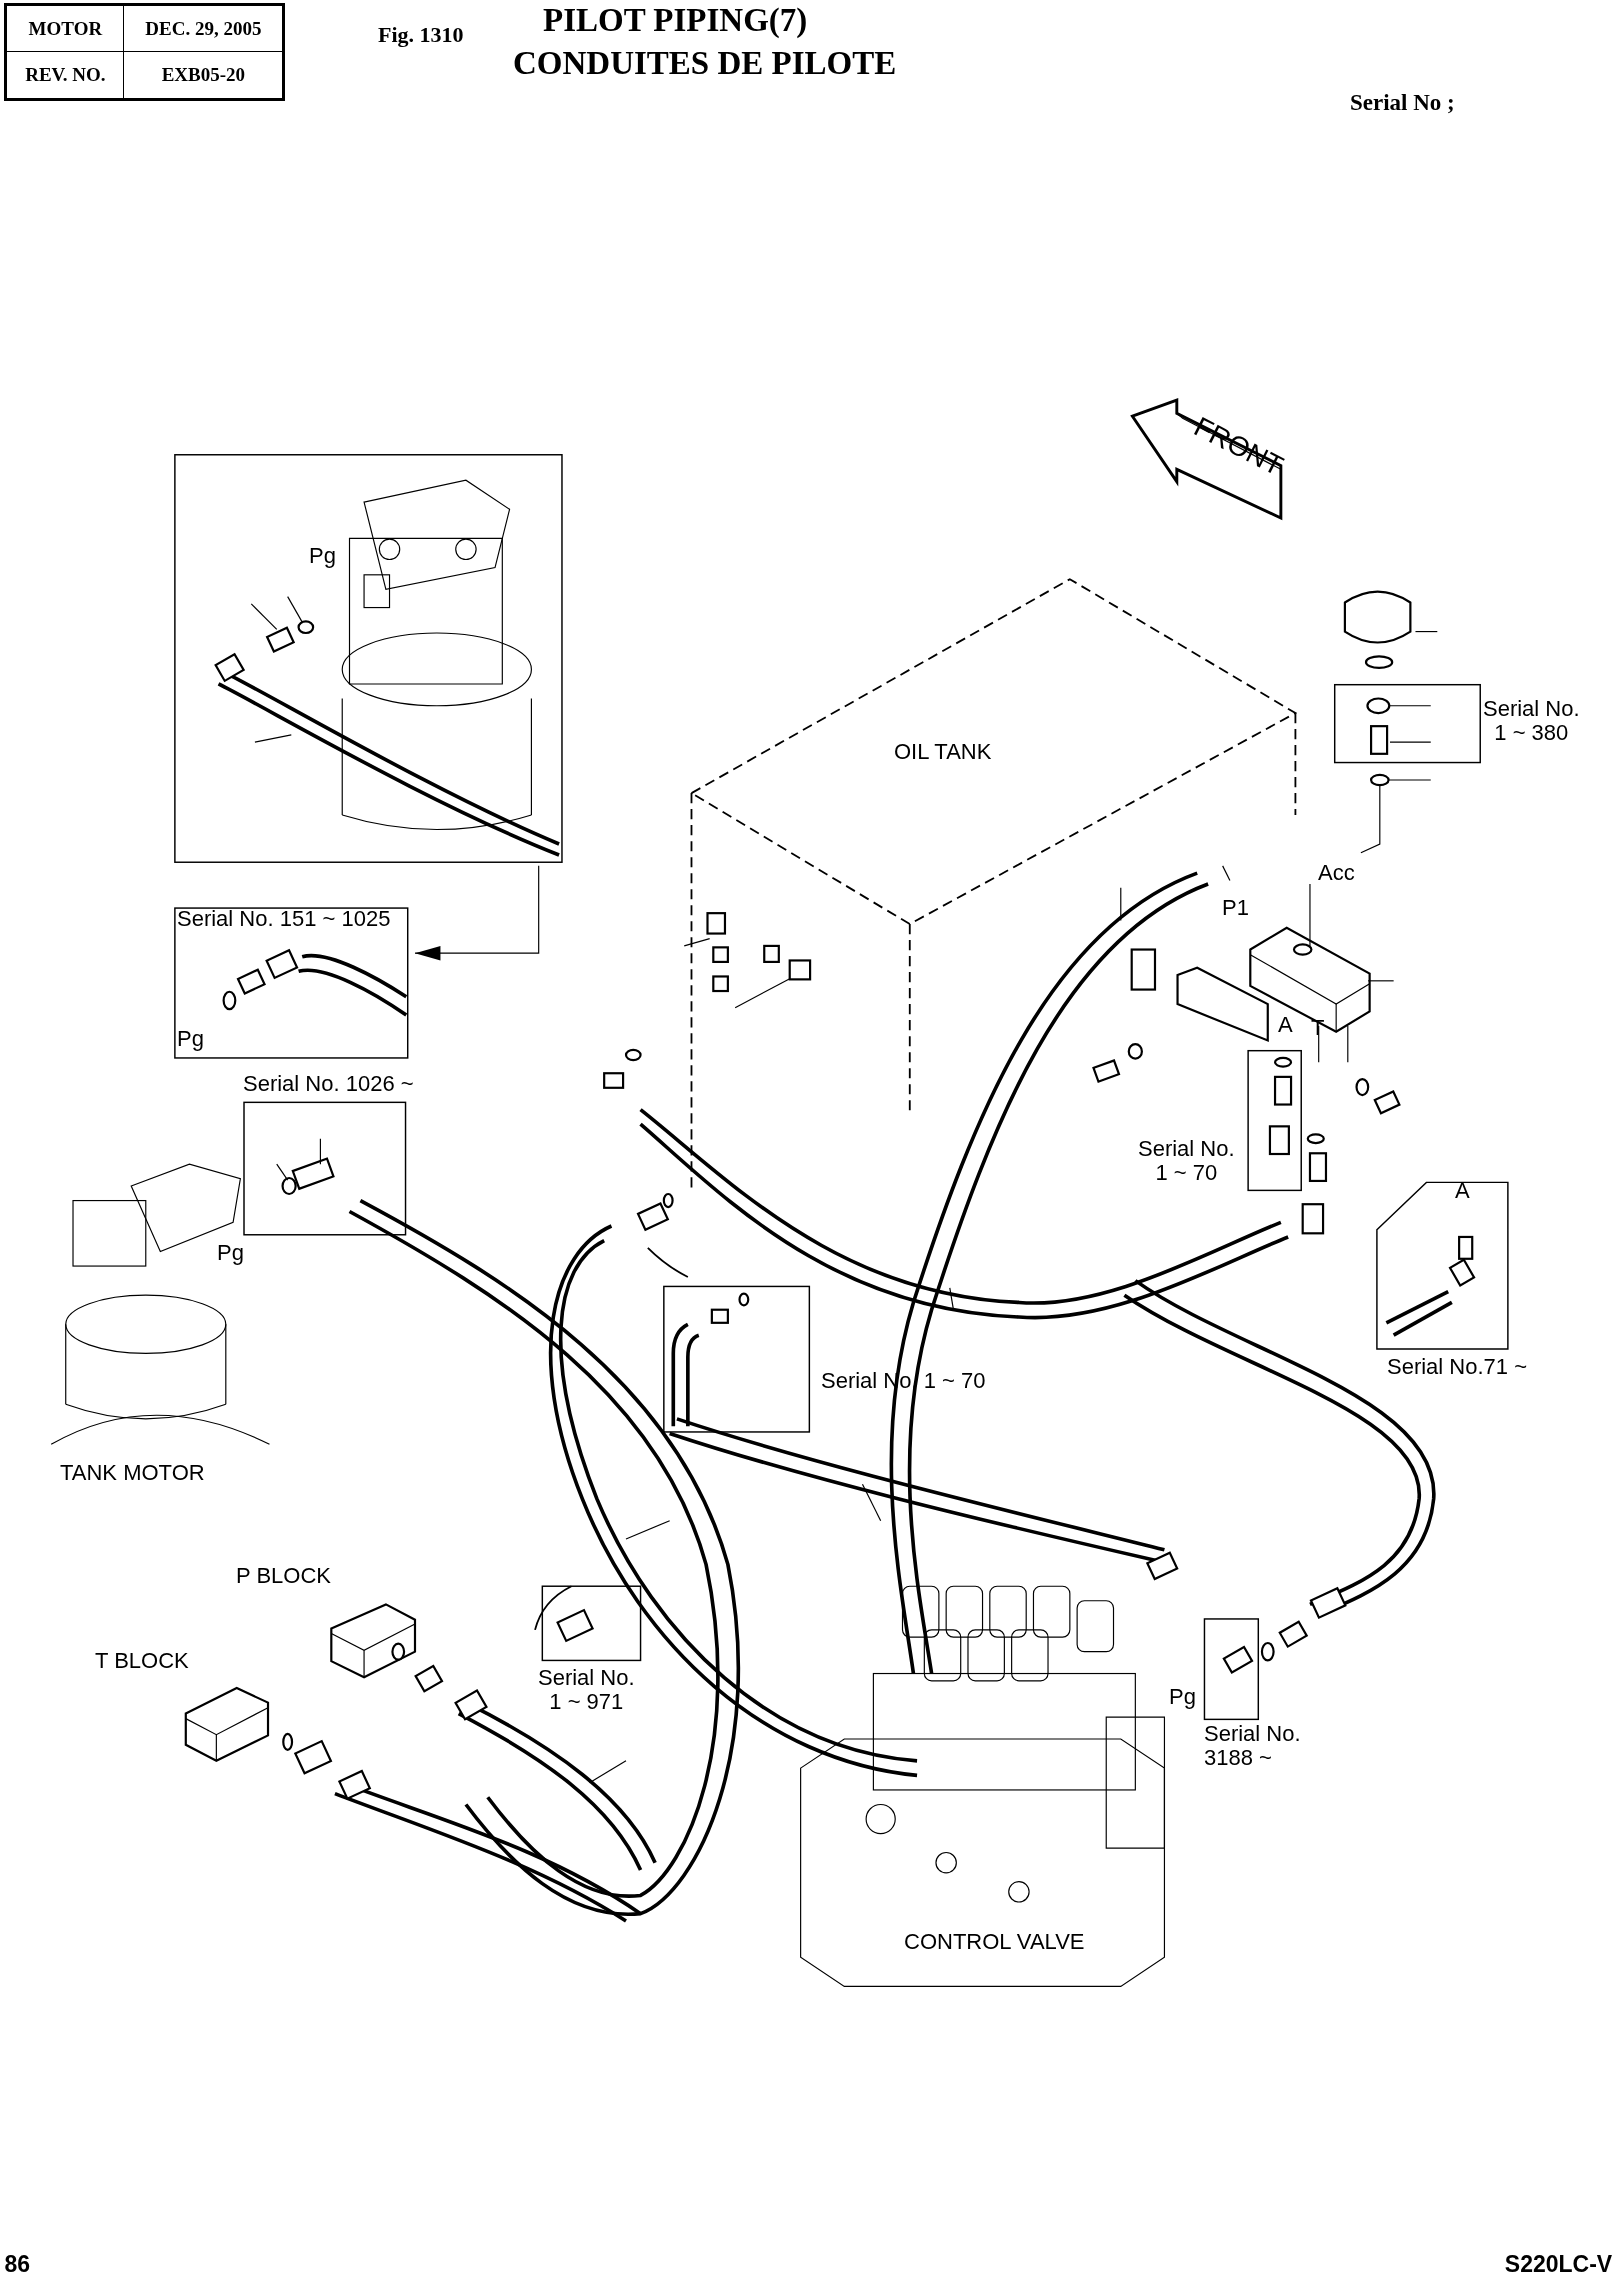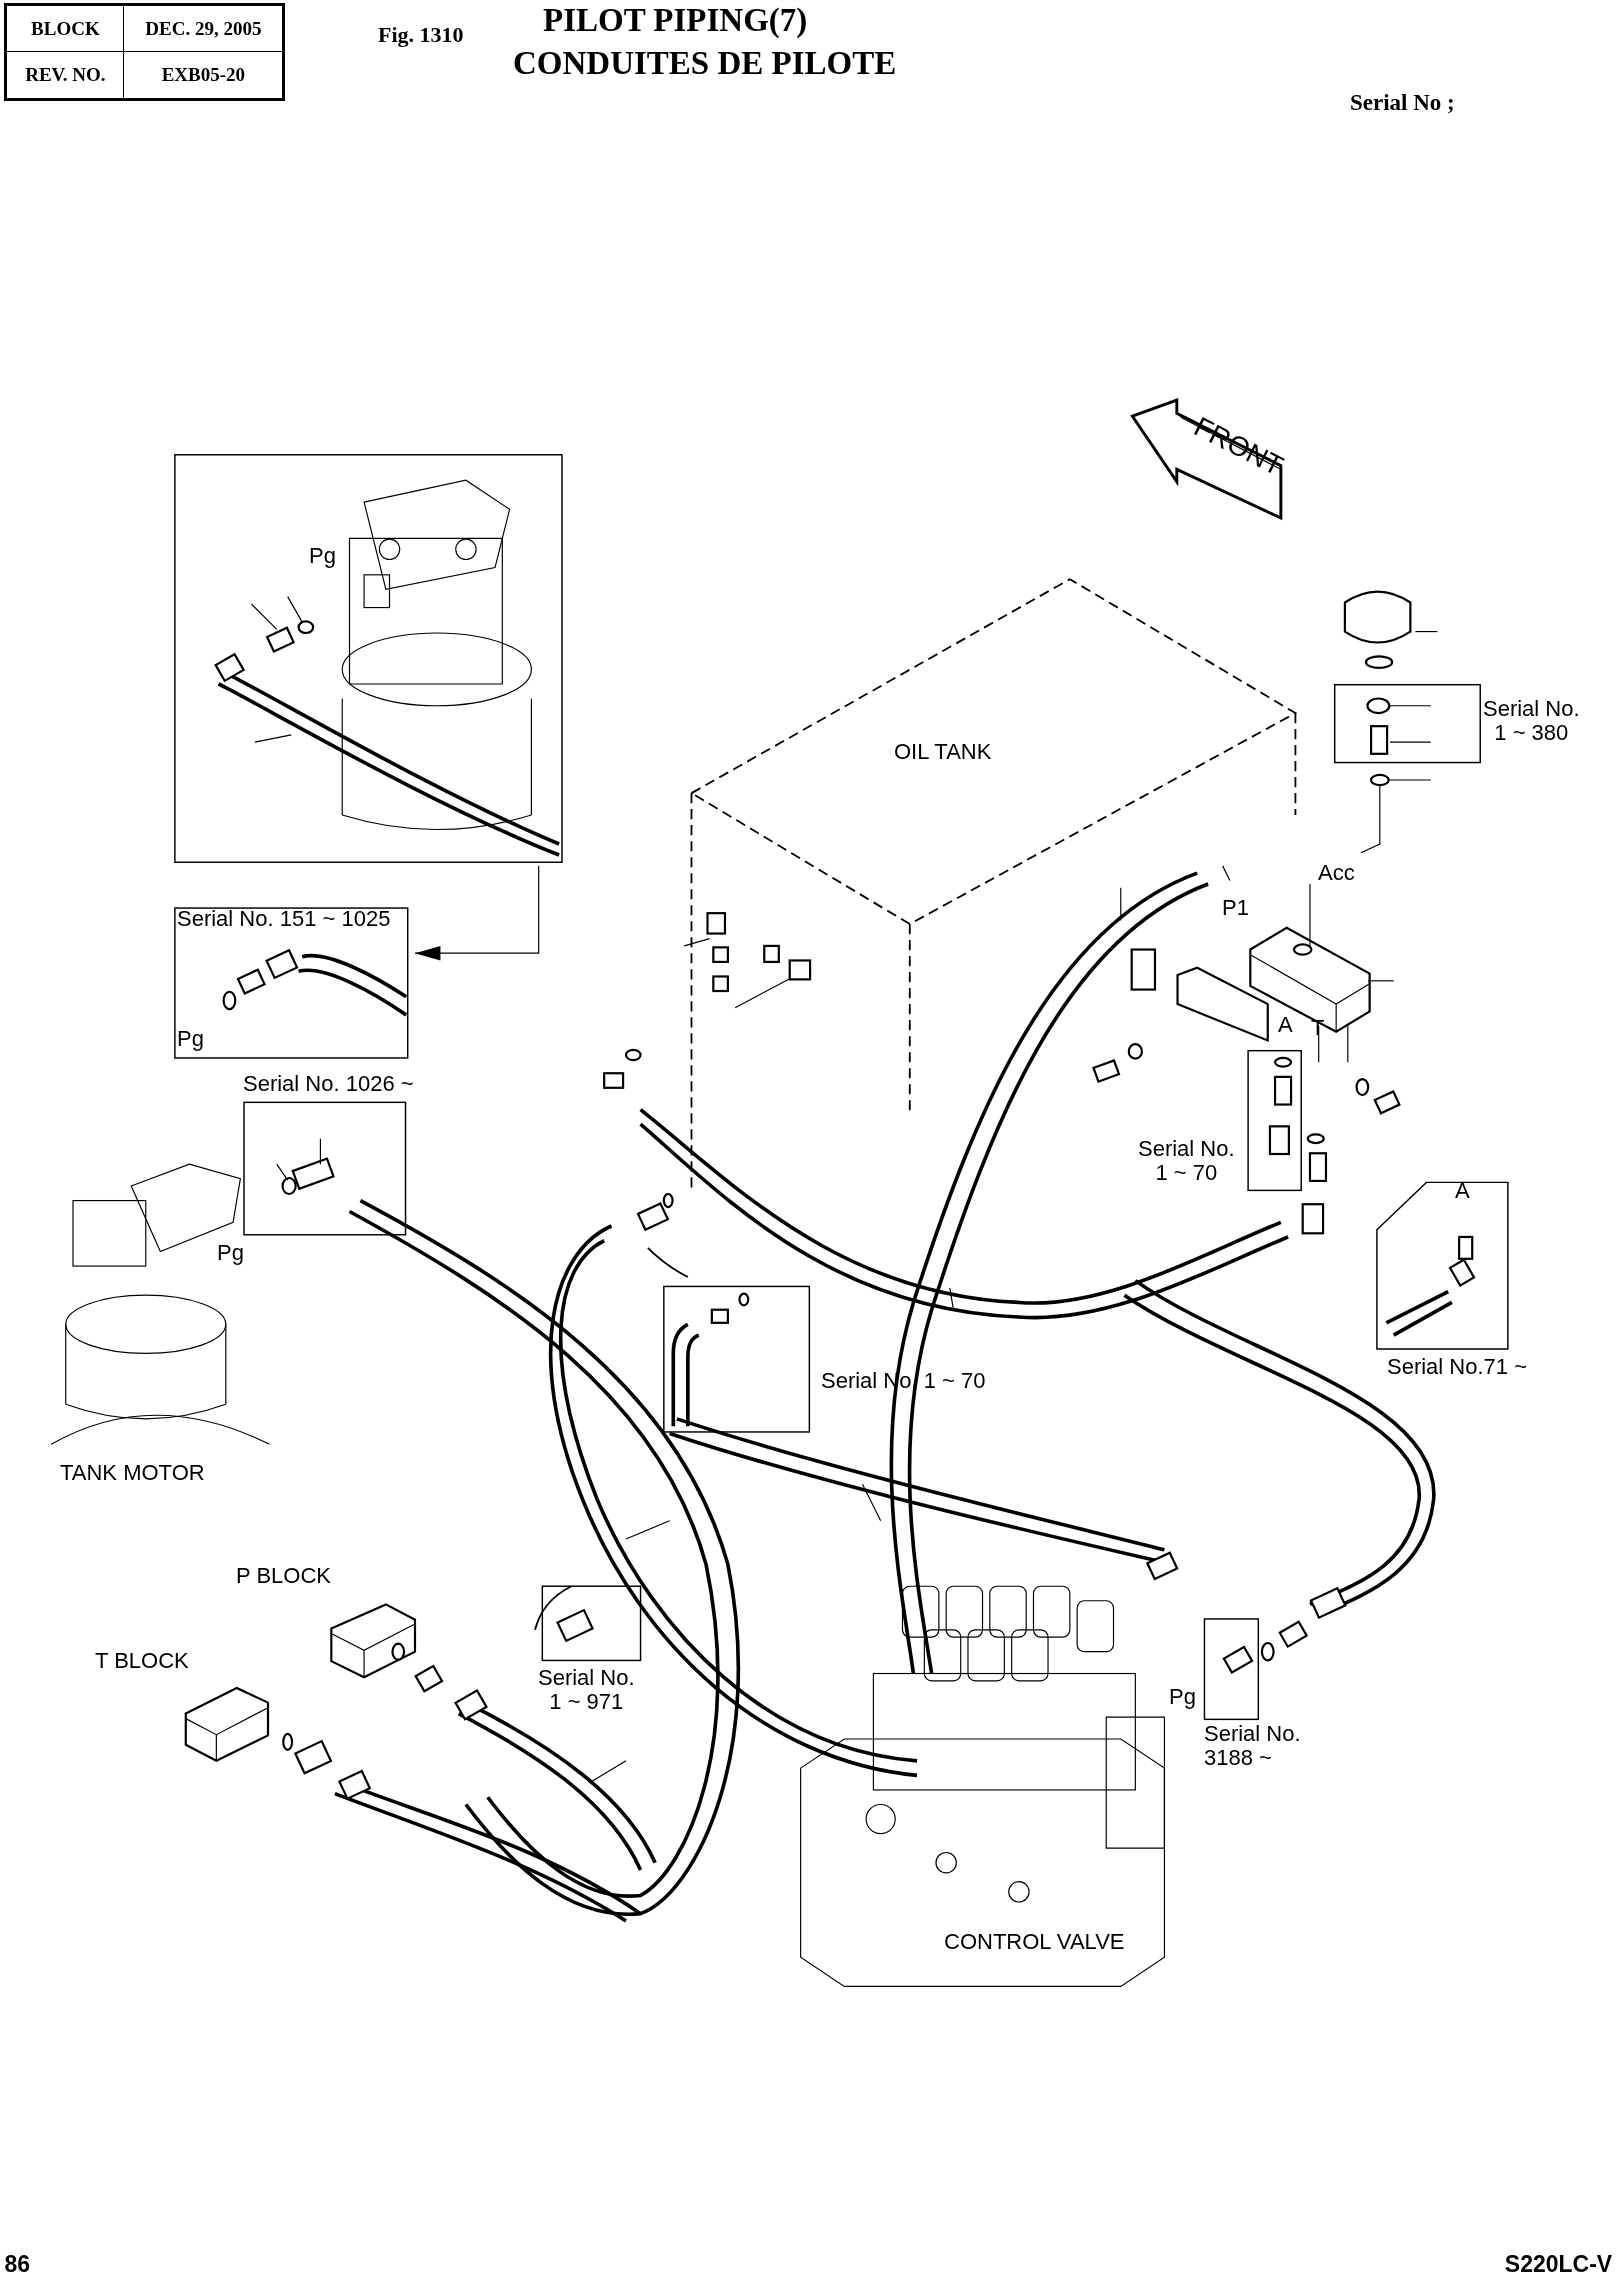--- a/index.html
+++ b/index.html
@@ -23,21 +23,21 @@
   .box{fill:none;stroke:#000;stroke-width:2;}
   .fit{fill:#fff;stroke:#000;stroke-width:3;}
   .blk{fill:#000;}
 </style>
 </head>
 <body>
 
 <table class="hdr-table serif">
   <tbody>
       <tr>
-    <td class="k">BLOCK</td>
+    <td class="k">MOTOR</td>
     <td>DEC. 29, 2005</td>
   </tr>
   <tr>
     <td class="k">REV. NO.</td>
     <td>EXB05-20</td>
   </tr>
 </tbody>
   </table>
 <div class="fig serif">Fig. 1310</div>
 <div class="title1 serif">PILOT PIPING(7)</div>
@@ -282,17 +282,17 @@
 <div class="lbl c" style="left:538px;top:1666px;">
   <div>Serial No.</div>
   <div>1 ~ 971</div>
 </div>
 
 <div class="lbl" style="left:1169px;top:1685px;">Pg</div>
 <div class="lbl" style="left:1204px;top:1722px;">
   <div>Serial No.</div>
   <div>3188 ~</div>
 </div>
-<div class="lbl" style="left:904px;top:1930px;margin-left:40px;">CONTROL VALVE</div>
+<div class="lbl" style="left:904px;top:1930px;">CONTROL VALVE</div>
 
 <div class="foot" style="left:4.4px;">86</div>
 <div class="foot" style="right:5.8px;">S220LC-V</div>
 
 
 </body></html>

